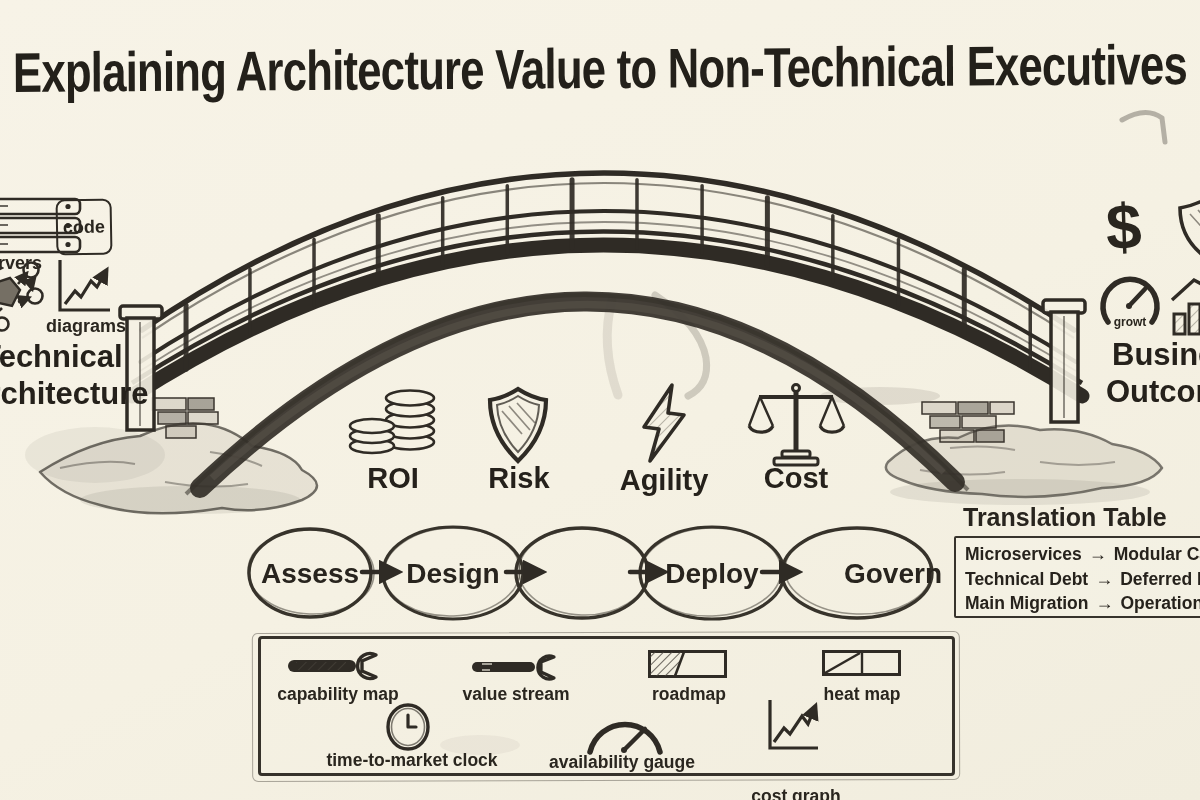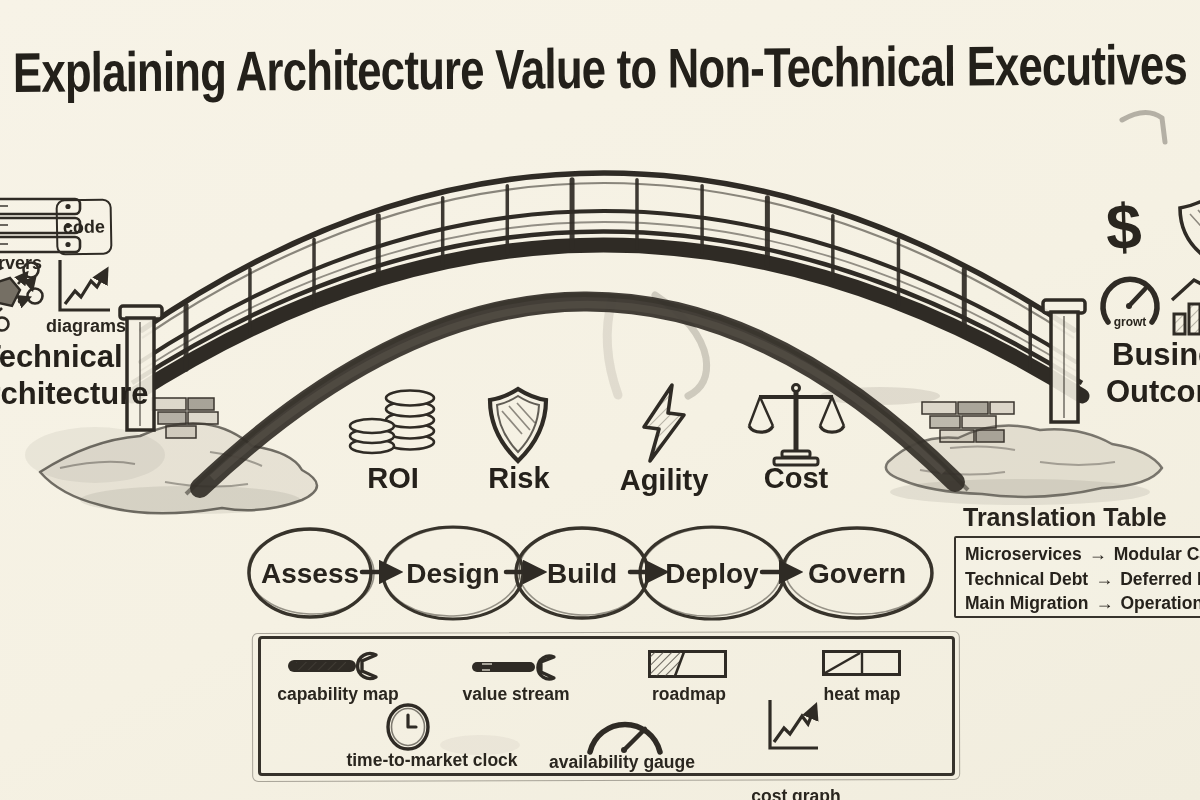--- a/index.html
+++ b/index.html
@@ -264,23 +264,22 @@
     </g>
     <g stroke="#2f2b25" stroke-width="4.5" stroke-linecap="round">
       <path d="M 362 572 L 396 572" marker-end="url(#ah)"></path>
       <path d="M 506 572 L 540 572" marker-end="url(#ah)"></path>
       <path d="M 630 572 L 662 572" marker-end="url(#ah)"></path>
       <path d="M 762 572 L 796 572" marker-end="url(#ah)"></path>
     </g>
   </svg>
   <div class="abs step-lbl center" style="left:240px;top:558px;width:140px;">Assess</div>
   <div class="abs step-lbl center" style="left:383px;top:558px;width:140px;">Design</div>
-  <div class="abs step-lbl center" style="left:512px;top:558px;width:140px;">Build</div>
   <div class="abs step-lbl center" style="left:642px;top:558px;width:140px;">Deploy</div>
-  <div class="abs step-lbl center" style="left:787px;top:558px;width:140px;">Govern</div>
+  <div class="abs step-lbl center" style="left:823px;top:558px;width:140px;">Govern</div>
 
   <div class="abs tt-title" style="left:963px;top:503px;">Translation Table</div>
   <div class="abs tt-box">
     <div class="tt-row">
       <span>Microservices</span>
       <span class="tt-arrow">→</span>
       <span>Modular Capa</span>
     </div>
     <div class="tt-row">
       <span>Technical Debt</span>
@@ -323,21 +322,21 @@
     <line x1="40" y1="2" x2="40" y2="24" stroke="#2f2b25" stroke-width="2.4"></line>
     <line x1="3" y1="23" x2="38" y2="3" stroke="#2f2b25" stroke-width="2.4"></line>
   </svg>
   <div class="abs small-lbl center" style="left:816px;top:684px;width:92px;font-size:17.5px;">heat map</div>
 
   <svg class="abs" style="left:384px;top:702px" width="48" height="50" viewBox="0 0 48 50">
     <ellipse cx="24" cy="25" rx="20" ry="22" fill="none" stroke="#2f2b25" stroke-width="3.4"></ellipse>
     <ellipse cx="24" cy="25" rx="16.5" ry="18.5" fill="none" stroke="#2f2b25" stroke-width="1.6" opacity=".6"></ellipse>
     <path d="M 24 25 L 24 13 M 24 25 L 32 25" stroke="#2f2b25" stroke-width="3.2" stroke-linecap="round" fill="none"></path>
   </svg>
-  <div class="abs small-lbl center" style="left:322px;top:750px;width:180px;font-size:17.5px;margin-left:20px;">time-to-market clock</div>
+  <div class="abs small-lbl center" style="left:322px;top:750px;width:180px;font-size:17.5px;">time-to-market clock</div>
 
   <svg class="abs" style="left:582px;top:704px" width="86" height="50" viewBox="0 0 86 50">
     <path d="M 8 48 A 36 36 0 0 1 78 48" fill="none" stroke="#2f2b25" stroke-width="5.5" stroke-linecap="round"></path>
     <line x1="42" y1="46" x2="63" y2="25" stroke="#2f2b25" stroke-width="4.5" stroke-linecap="round"></line>
     <circle cx="42" cy="46" r="3" fill="#2f2b25"></circle>
   </svg>
   <div class="abs small-lbl center" style="left:538px;top:752px;width:168px;font-size:17.5px;">availability gauge</div>
 
   <svg class="abs" style="left:764px;top:698px" width="58" height="56" viewBox="0 0 58 56">
     <path d="M 6 2 L 6 50 L 54 50" fill="none" stroke="#2f2b25" stroke-width="3.2"></path>

